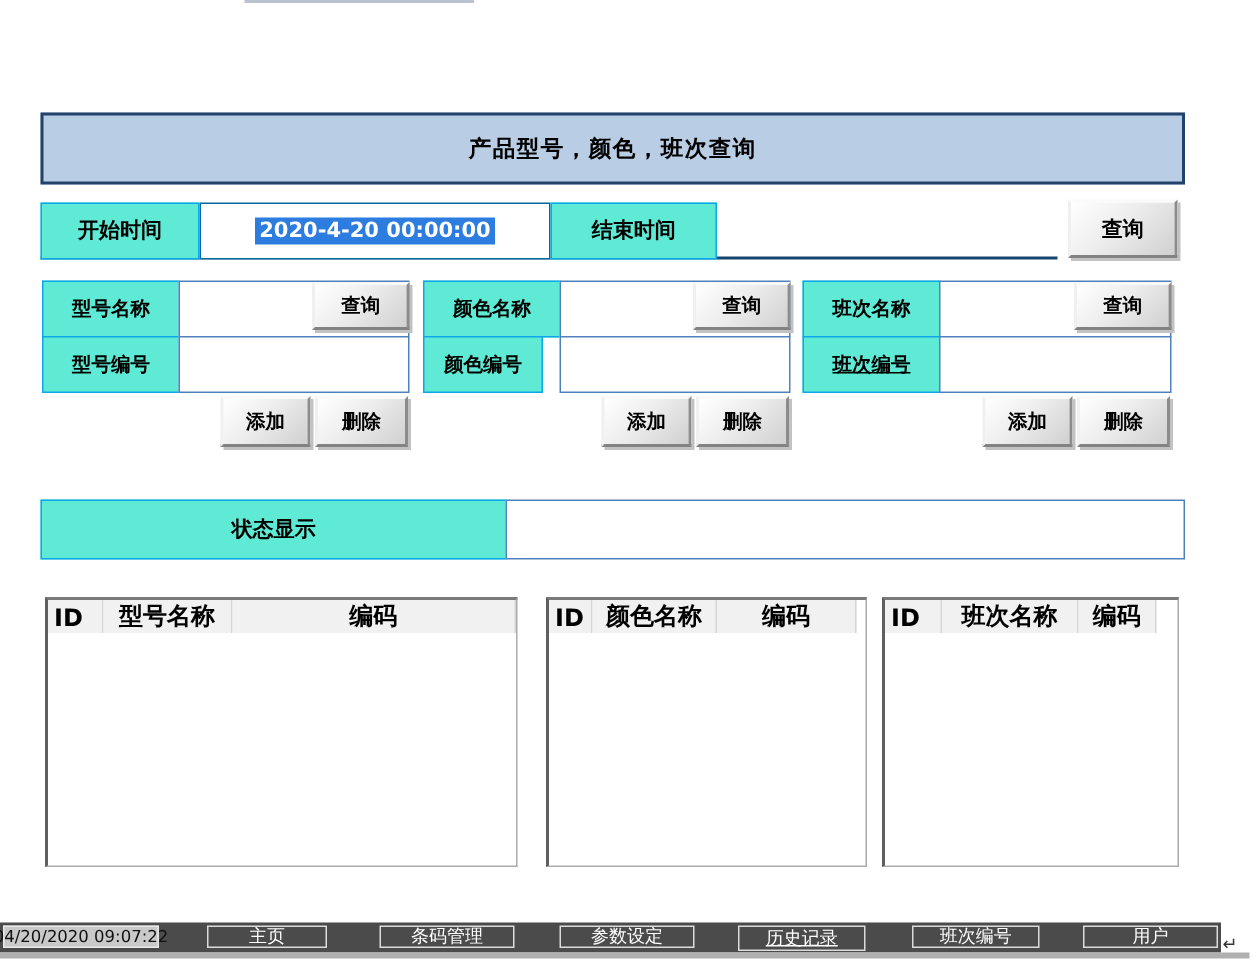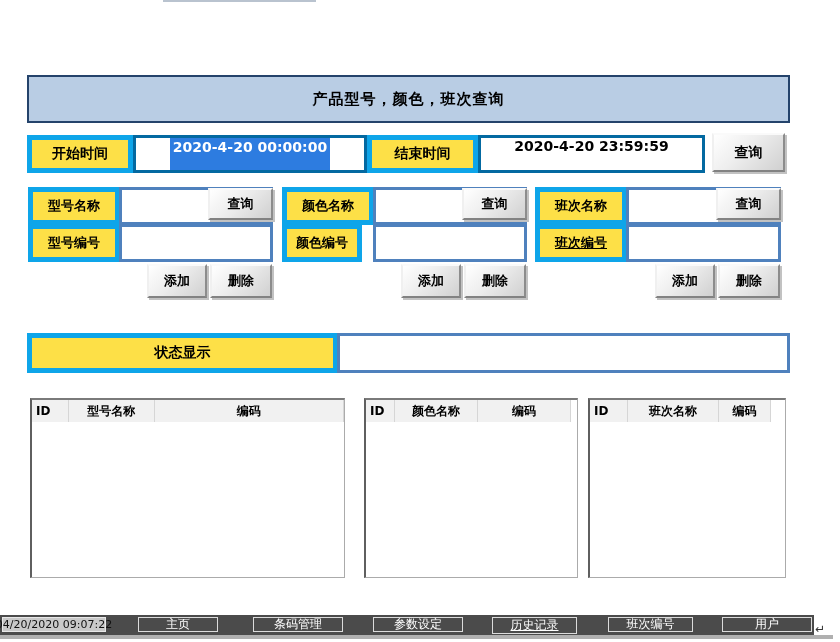--- a/index.html
+++ b/index.html
@@ -15,30 +15,30 @@
 
   
   .title-bar {
     background:#b9cde4; border:2px solid #24436b;
     display:flex; align-items:center; justify-content:center;
     font-weight:bold; font-size:15px; letter-spacing:1px;
   }
 
   
   .lbl-blue {
-    background:#fde047; border:5px solid #0ea5e9;
+    background:#5eead4; border:1px solid #0ea5e9;
     display:flex; align-items:center; justify-content:center;
     font-weight:bold; font-size:14px;
   }
   .lbl-blue.small { font-size:13px; }
 
   
   .input-box {
-    background:#ffffff; border:3px solid #0369a1;
-    display:flex; justify-content:center;
+    background:#ffffff; border:1px solid #0369a1;
+    display:flex; align-items:center; justify-content:center;
     font-weight:bold; font-size:14px;
   }
   .sel-text {
     background:#2d7ce0; color:#ffffff; padding:1px 3px;
     font-weight:bold; font-size:14px;
   }
 
   
   .btn3d {
     background:linear-gradient(135deg,#ffffff 0%,#ededed 45%,#d0d0d0 100%);
@@ -54,21 +54,21 @@
   
   .list-table {
     background:#ffffff;
     border-left:2px solid #5f5f5f; border-top:2px solid #7a7a7a;
     border-right:1px solid #ababab; border-bottom:1px solid #ababab;
   }
   .thead { display:flex; height:22px; }
   .th {
     background:#f1f1f1; border-right:1px solid #d6d6d6;
     display:flex; align-items:center; justify-content:center;
-    font-weight:bold; font-size:12px; color:#000;
+    font-weight:bold; font-size:16px; color:#000;
   }
   .th.id { justify-content:flex-start; padding-left:4px; }
 
   
   .bottom-bar { background:#4b4b4b; }
   .bottom-strip { background:#b0b0b0; }
   .bb-time {
     background:#c9c9c9; border:1px solid #e8e8e8; color:#111;
     display:flex; align-items:center; justify-content:center;
     font-size:11px; white-space:nowrap;
@@ -88,21 +88,20 @@
   <div class="abs top-strip" style="left:163px; top:0; width:153px; height:2px;"></div>
 
   <div class="abs title-bar" style="left:27px; top:75px; width:763px; height:48px;">产品型号，颜色，班次查询</div>
 
   <div class="abs time-row-underline" style="left:27px; top:135px; width:678px; height:38px;">
     <div class="abs lbl-blue" style="left:0; top:0; width:106px; height:38px;">开始时间</div>
     <div class="abs input-box" style="left:106px; top:0; width:234px; height:38px;">
       <span class="sel-text">2020-4-20 00:00:00</span>
     </div>
     <div class="abs lbl-blue" style="left:340px; top:0; width:111px; height:38px;">结束时间</div>
-    <div class="abs input-box" style="left:451px; top:0; width:227px; height:38px;">2020-4-20 23:59:59</div>
   </div>
   <div class="abs btn3d" style="left:712px; top:133px; width:73px; height:39px; font-size:14px;">查询</div>
 
   <div class="abs" style="left:28px; top:187px; width:245px; height:112px;">
     <div class="abs lbl-blue small" style="left:0; top:0; width:92px; height:38px;">型号名称</div>
     <div class="abs input-box" style="left:91px; top:0; width:154px; height:38px; border-color:#4f81bd;"></div>
     <div class="abs lbl-blue small" style="left:0; top:37px; width:92px; height:38px;">型号编号</div>
     <div class="abs input-box" style="left:91px; top:37px; width:154px; height:38px; border-color:#4f81bd;"></div>
     <div class="abs btn3d" style="left:180px; top:1px; width:65px; height:32px;">查询</div>
     <div class="abs btn3d" style="left:119px; top:77px; width:60px; height:34px;">添加</div>

